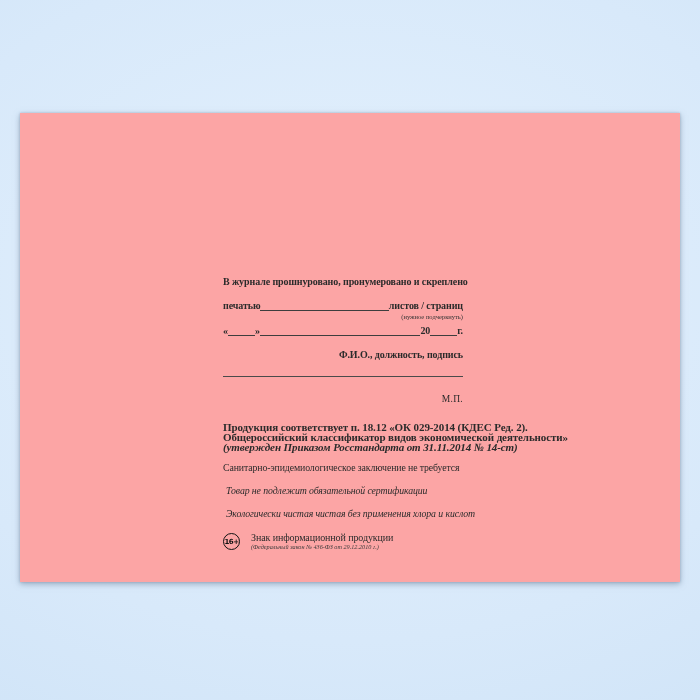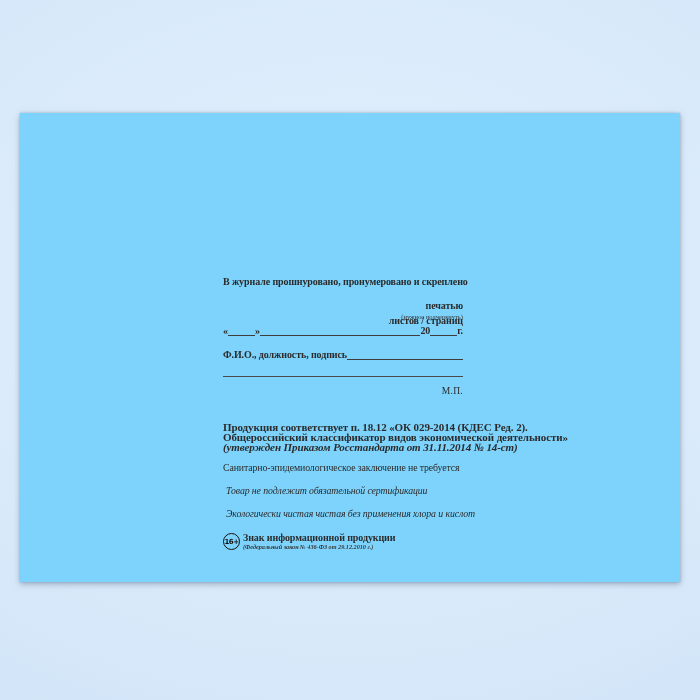--- a/index.html
+++ b/index.html
@@ -4,21 +4,21 @@
 <style>
   html, body { margin: 0; padding: 0; }
   body {
     width: 700px; height: 700px; position: relative; overflow: hidden;
     background: radial-gradient(ellipse 120% 90% at 50% 42%, #e4f1fd 0%, #d8e9fa 55%, #cbe1f6 100%);
     font-family: "Liberation Serif", serif;
     color: #2b2b2b;
   }
   .sheet {
     position: absolute; left: 20px; top: 113px; width: 660px; height: 469px;
-    background: #7dd3fc;
+    background: #fca5a5;
     box-shadow: 0 2px 6px rgba(96,117,143,0.55), 0 0 2px rgba(96,117,143,0.35);
   }
   .block { position: absolute; left: 203px; top: 163px; width: 240px; }
   .row { position: absolute; left: 0; width: 100%; }
 
   .fline {
     display: flex; align-items: flex-end;
     font-weight: bold; font-size: 10px; letter-spacing: -0.1px;
     line-height: 12px; white-space: nowrap;
   }
@@ -34,60 +34,60 @@
   .indent { padding-left: 3px; font-style: italic; }
 
   .agemark { display: flex; align-items: flex-end; }
   .badge {
     flex: 0 0 auto; width: 15px; height: 15px; margin-top: 1px;
     border: 1.8px solid #111; border-radius: 50%;
     display: flex; align-items: center; justify-content: center;
     font-family: "DejaVu Sans", sans-serif;
     font-size: 7px; font-weight: bold; color: #111; letter-spacing: -0.5px;
   }
-  .agemark-text { margin-left: 3px; font-weight: bold; }
+  .agemark-text { margin-left: 11px; }
   .agemark-label { font-size: 10px; line-height: 10px; letter-spacing: -0.1px; white-space: nowrap; }
   .agemark-law { font-size: 6.2px; font-style: italic; color: #3a3a3a; white-space: nowrap; }
 </style>
 </head>
 <body>
 
 <div class="sheet">
   <div class="block">
 
     <div class="row fline" style="top: 0px;">
       <span>В журнале прошнуровано, пронумеровано и скреплено</span>
     </div>
 
-    <div class="row fline" style="top: 24px; flex-direction: column;">
+    <div class="row fline" style="top: 24px;">
       <span>печатью</span>
       <span class="fill"></span>
       <span>листов / страниц</span>
     </div>
 
     <div class="row note" style="top: 37px;">(нужное подчеркнуть)</div>
 
     <div class="row fline" style="top: 49px;">
       <span>«</span>
       <span class="fill short"></span>
       <span>»</span>
       <span class="fill"></span>
       <span>20</span>
       <span class="fill short"></span>
       <span>г.</span>
     </div>
 
-    <div class="row fline" style="top: 73px;">
+    <div class="row fline" style="top: 73px; flex-direction: column;">
       <span>Ф.И.О., должность, подпись</span>
       <span class="fill"></span>
     </div>
 
     <div class="row rule" style="top: 100px;"></div>
 
-    <div class="row mp" style="top: 110px;">М.П.</div>
+    <div class="row mp" style="top: 118px;">М.П.</div>
 
     <div class="row para" style="top: 146px;">
       <div>Продукция соответствует п. 18.12 «ОК 029-2014 (КДЕС Ред. 2).</div>
       <div>Общероссийский классификатор видов экономической деятельности»</div>
       <div class="it">(утвержден Приказом Росстандарта от 31.11.2014 № 14-ст)</div>
     </div>
 
     <div class="row simple" style="top: 186px;">Санитарно-эпидемиологическое заключение не требуется</div>
 
     <div class="row simple indent" style="top: 209px;">Товар не подлежит обязательной сертификации</div>

